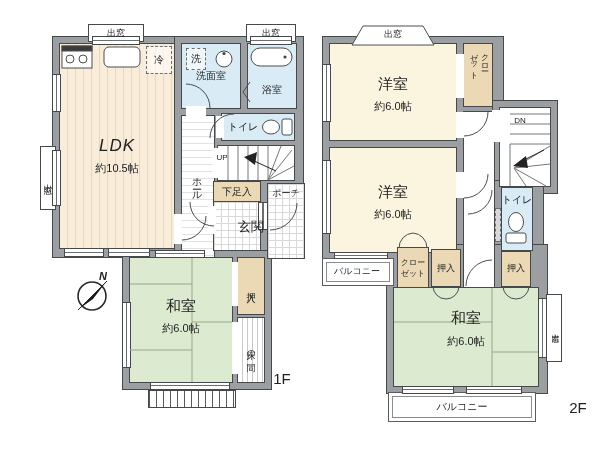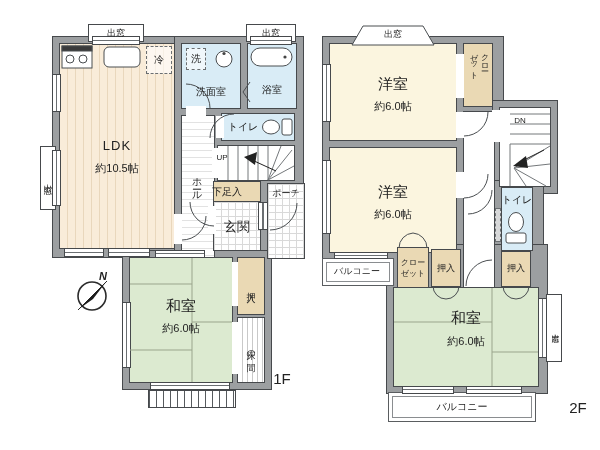--- a/index.html
+++ b/index.html
@@ -28,21 +28,21 @@
   .balc-inner{width:100%;height:100%;border:1px solid #8a8d90;box-sizing:border-box;}
   .deck{position:absolute;background:repeating-linear-gradient(90deg,#565a5d 0 1px,#fff 1px 7px);
         border:1px solid #46494c;box-sizing:border-box;}
   .dashbox{position:absolute;border:1px dashed #6a6e71;background:rgba(255,255,255,.6);
         box-sizing:border-box;display:flex;align-items:center;justify-content:center;}
   .lbl{position:absolute;transform:translate(-50%,-50%);white-space:nowrap;line-height:1.12;text-align:center;}
   .lbl.v{writing-mode:vertical-rl;letter-spacing:1px;}
   .vcols{position:absolute;display:flex;flex-direction:row-reverse;justify-content:center;}
   .vcols span{writing-mode:vertical-rl;font-size:8px;letter-spacing:0;}
   .s8{font-size:8px;}.s9{font-size:9px;}.s10{font-size:10px;}.s11{font-size:11px;}
-  .s13{font-size:13px;}.s15{font-size:15px;}.s17{font-size:13px;letter-spacing:1px;}
+  .s13{font-size:13px;}.s15{font-size:15px;}.s17{font-size:17px;letter-spacing:1px;font-style:italic;}
   .ital{font-style:italic;font-weight:bold;}
   svg.overlay{position:absolute;left:0;top:0;pointer-events:none;}
 </style>
 </head>
 <body>
 
 <div class="plan">
 
   <div class="wall" style="left:52px;top:36px;width:132px;height:222px"></div>
   <div class="wall" style="left:174px;top:36px;width:130px;height:222px"></div>
@@ -207,28 +207,28 @@
       <line x1="78" y1="310" x2="107" y2="281" stroke="#2b2b2b" stroke-width="1"></line>
       <polygon points="106,282 79,309 93,299" fill="#1c1c1c"></polygon>
     </g>
   </svg>
 
   <div class="lbl s9" style="left:116px;top:33px">出窓</div>
   <div class="lbl s9" style="left:271px;top:33px">出窓</div>
   <div class="lbl v s9" style="left:48px;top:178px">出窓</div>
   <div class="lbl s17" style="left:117px;top:146px">LDK</div>
   <div class="lbl s11" style="left:117px;top:168px">約10.5帖</div>
-  <div class="lbl s10" style="left:211px;top:92px">洗面室</div>
+  <div class="lbl s10" style="left:211px;top:76px">洗面室</div>
   <div class="lbl s10" style="left:272px;top:90px">浴室</div>
   <div class="lbl s10" style="left:243px;top:127px">トイレ</div>
   <div class="lbl s8" style="left:222px;top:158px">UP</div>
   <div class="lbl v s10" style="left:197px;top:184px">ホール</div>
-  <div class="lbl s10" style="left:227px;top:192px">下足入</div>
+  <div class="lbl s10" style="left:237px;top:192px">下足入</div>
   <div class="lbl s9" style="left:286px;top:193px">ポーチ</div>
-  <div class="lbl s13" style="left:237px;top:227px">玄関</div>
+  <div class="lbl s13" style="left:251px;top:227px">玄関</div>
   <div class="lbl s15" style="left:181px;top:306px">和室</div>
   <div class="lbl s11" style="left:181px;top:328px">約6.0帖</div>
   <div class="lbl v s9" style="left:251px;top:286px">押入</div>
   <div class="lbl v s9" style="left:251px;top:350px">床の間</div>
   <div class="lbl s15" style="left:282px;top:379px">1F</div>
   <div class="lbl s11 ital" style="left:103px;top:276px">N</div>
 
   <div class="lbl s9" style="left:393px;top:34px">出窓</div>
   <div class="lbl s15" style="left:393px;top:84px">洋室</div>
   <div class="lbl s11" style="left:393px;top:106px">約6.0帖</div>

